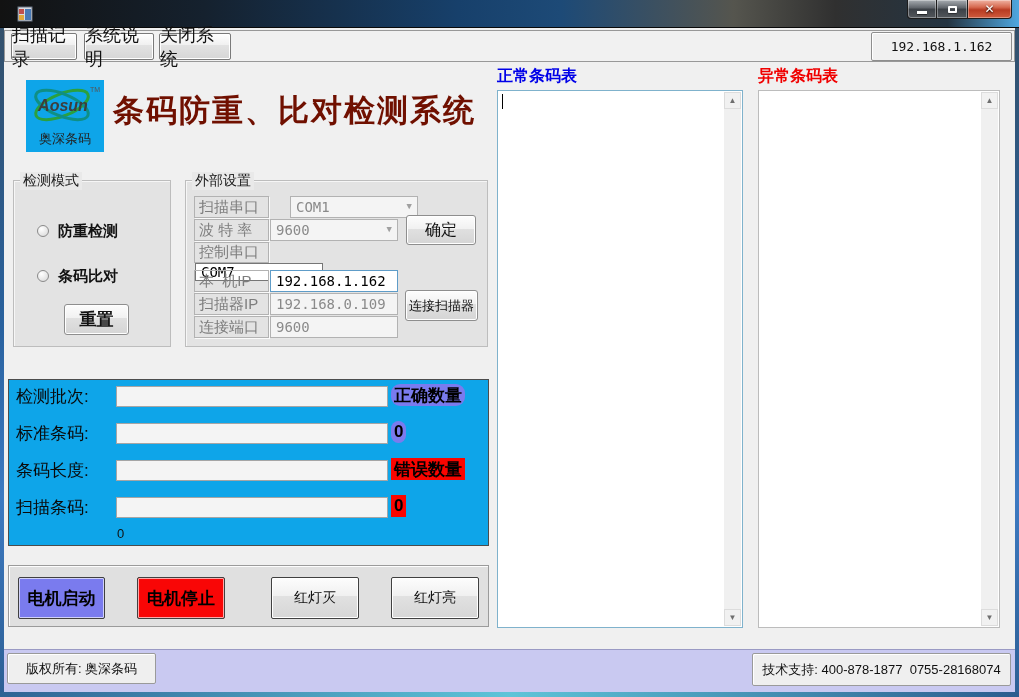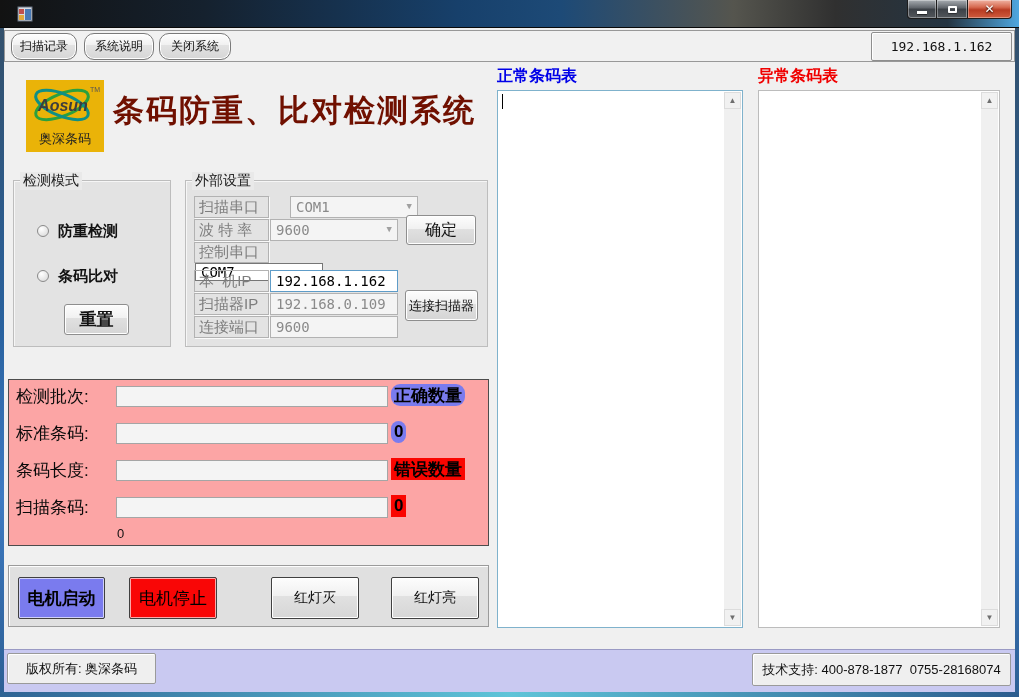--- a/index.html
+++ b/index.html
@@ -27,29 +27,29 @@
   
   .frame-left,.frame-right { position:absolute; top:28px; bottom:0; width:4px;
     background:linear-gradient(180deg,#33506b,#29629f 45%,#3d7ac2 70%,#2d5f94); }
   .frame-left{ left:0; } .frame-right{ right:0; }
   .frame-bottom { position:absolute; left:0; right:0; bottom:0; height:5px;
     background:linear-gradient(90deg,#2f6394,#5ec4d8 50%,#2c5c8e); }
 
   
   .toolbar { position:absolute; left:4px; top:30px; width:1011px; height:32px;
     background:#f1f1f1; border:1px solid #989898; }
-  .tbtn { position:absolute; top:2px; height:27px; border:1px solid #7a7a7a; border-radius:10px;
-    background:linear-gradient(#fefefe,#f0f0f0 45%,#e2e2e2 46%,#d6d6d6); font-size:12px; color:#111;
+  .tbtn { position:absolute; top:2px; height:27px; border:1px solid #7a7a7a; border-radius:2px;
+    background:linear-gradient(#fefefe,#f0f0f0 45%,#e2e2e2 46%,#d6d6d6); font-size:18px; color:#111;
     display:flex; align-items:center; justify-content:center; cursor:pointer; box-shadow:inset 0 0 0 1px #fff;font-family:Liberation Serif, serif; }
   .ipbox { position:absolute; right:2px; top:1px; width:141px; height:29px; border:1px solid #8e8e8e; border-radius:2px;
     background:#f0f0f0; box-shadow:inset 1px 1px 0 #fff; display:flex; align-items:center; justify-content:center;
     font-family:"DejaVu Sans Mono",monospace; font-size:13px; color:#111; }
 
   
-  .logo-panel { position:absolute; left:26px; top:80px; width:78px; height:72px; background:#eab308; }
+  .logo-panel { position:absolute; left:26px; top:80px; width:78px; height:72px; background:#0ea5e9; }
   .logo-sub { position:absolute; left:0; right:0; bottom:4px; text-align:center; font-size:13px; color:#222;
     font-family:Liberation Mono, monospace; }
   .app-title { position:absolute; left:113px; top:90px; font-family:"DejaVu Serif","Liberation Serif",serif;
     font-weight:bold; font-size:31px; color:#701000; letter-spacing:2px; white-space:nowrap; }
 
   
   .grp { position:absolute; background:#e3e3e3; border:1px solid #bdbdbd; box-shadow:inset 1px 1px 0 #f6f6f6; }
   .legend { position:absolute; top:-9px; left:6px; padding:0 3px; background:#e9e9e9; font-size:14px; color:#1a1a1a; white-space:nowrap; }
   #grp-mode { left:13px; top:180px; width:158px; height:167px; }
   #grp-ext  { left:185px; top:180px; width:303px; height:167px; }
@@ -70,37 +70,37 @@
     font-family:"DejaVu Sans Mono",monospace; font-size:14px; color:#8a8a8a; display:flex; align-items:center;
     padding-left:5px; position:relative; white-space:pre; }
   .fvalue .arrow { position:absolute; right:5px; top:4px; font-size:9px; color:#a0a0a0; }
   .fvalue.enabled { background:#ffffff; color:#000; border-color:#767676; }
   .fvalue.enabled .arrow { color:#000; }
   .fvalue.focusblue { background:#ffffff; color:#000; border-color:#5e9cc8; }
   #ext-confirm { position:absolute; left:220px; top:34px; width:70px; height:30px; font-size:16px; }
   #ext-connect { position:absolute; left:219px; top:109px; width:73px; height:31px; font-size:13px; }
 
   
-  #detect { position:absolute; left:8px; top:379px; width:481px; height:167px; background:#fca5a5; border:1px solid #4c4c4c; }
+  #detect { position:absolute; left:8px; top:379px; width:481px; height:167px; background:#0ea5e9; border:1px solid #4c4c4c; }
   .drow-label { position:absolute; left:7px; font-size:17px; color:#0a0a0a; white-space:nowrap; }
   .drow-box { position:absolute; left:107px; width:272px; height:21px; background:#f4f4f4; border:1px solid #a5a5a5; cursor:text; }
   .cnt { position:absolute; left:382px; font-size:17px; font-weight:bold; color:#000; padding:0 3px;
     display:flex; align-items:center; height:22px; white-space:nowrap; }
   .cnt.blue { background:#7a7bee;border-radius:9px; }
   .cnt.red  { background:#fa0500; }
   .small-zero { position:absolute; left:108px; top:146px; font-size:13px; color:#111; }
 
   
   #motor { position:absolute; left:8px; top:565px; width:481px; height:62px; background:#e0e0e0;
     border:1px solid #9b9b9b; box-shadow:inset 1px 1px 0 #fdfdfd; }
   .mbtn { position:absolute; top:11px; height:42px; display:flex; align-items:center; justify-content:center;
     border:1px solid #404040; border-radius:2px; cursor:pointer; }
   .mbtn.start { left:9px;  width:87px; background:#7a7bee; font-size:17px; font-weight:bold; color:#000;
     box-shadow:inset 0 0 0 1px rgba(255,255,255,.65); }
-  .mbtn.stop  { left:120px; width:88px; background:#f90606; font-size:17px; font-weight:normal; color:#000;
+  .mbtn.stop  { left:128px; width:88px; background:#f90606; font-size:17px; font-weight:bold; color:#000;
     box-shadow:inset 0 0 0 1px rgba(255,255,255,.65); }
   .mbtn.plain { width:88px; font-size:14px; color:#111;
     background:linear-gradient(#fdfdfd,#f0f0f0 45%,#e1e1e1 46%,#d6d6d6); box-shadow:inset 0 0 0 1px #fff; }
   .mbtn.off { left:262px; } .mbtn.on { left:382px; }
 
   
   .list-header { position:absolute; top:66px; font-size:16px; font-weight:bold; white-space:nowrap; }
   #hdr-normal   { left:497px; width:246px; color:#0000e8; }
   #hdr-abnormal { left:758px; width:242px; color:#f00000; }
   .listbox { position:absolute; top:90px; height:538px; background:#fff; }

